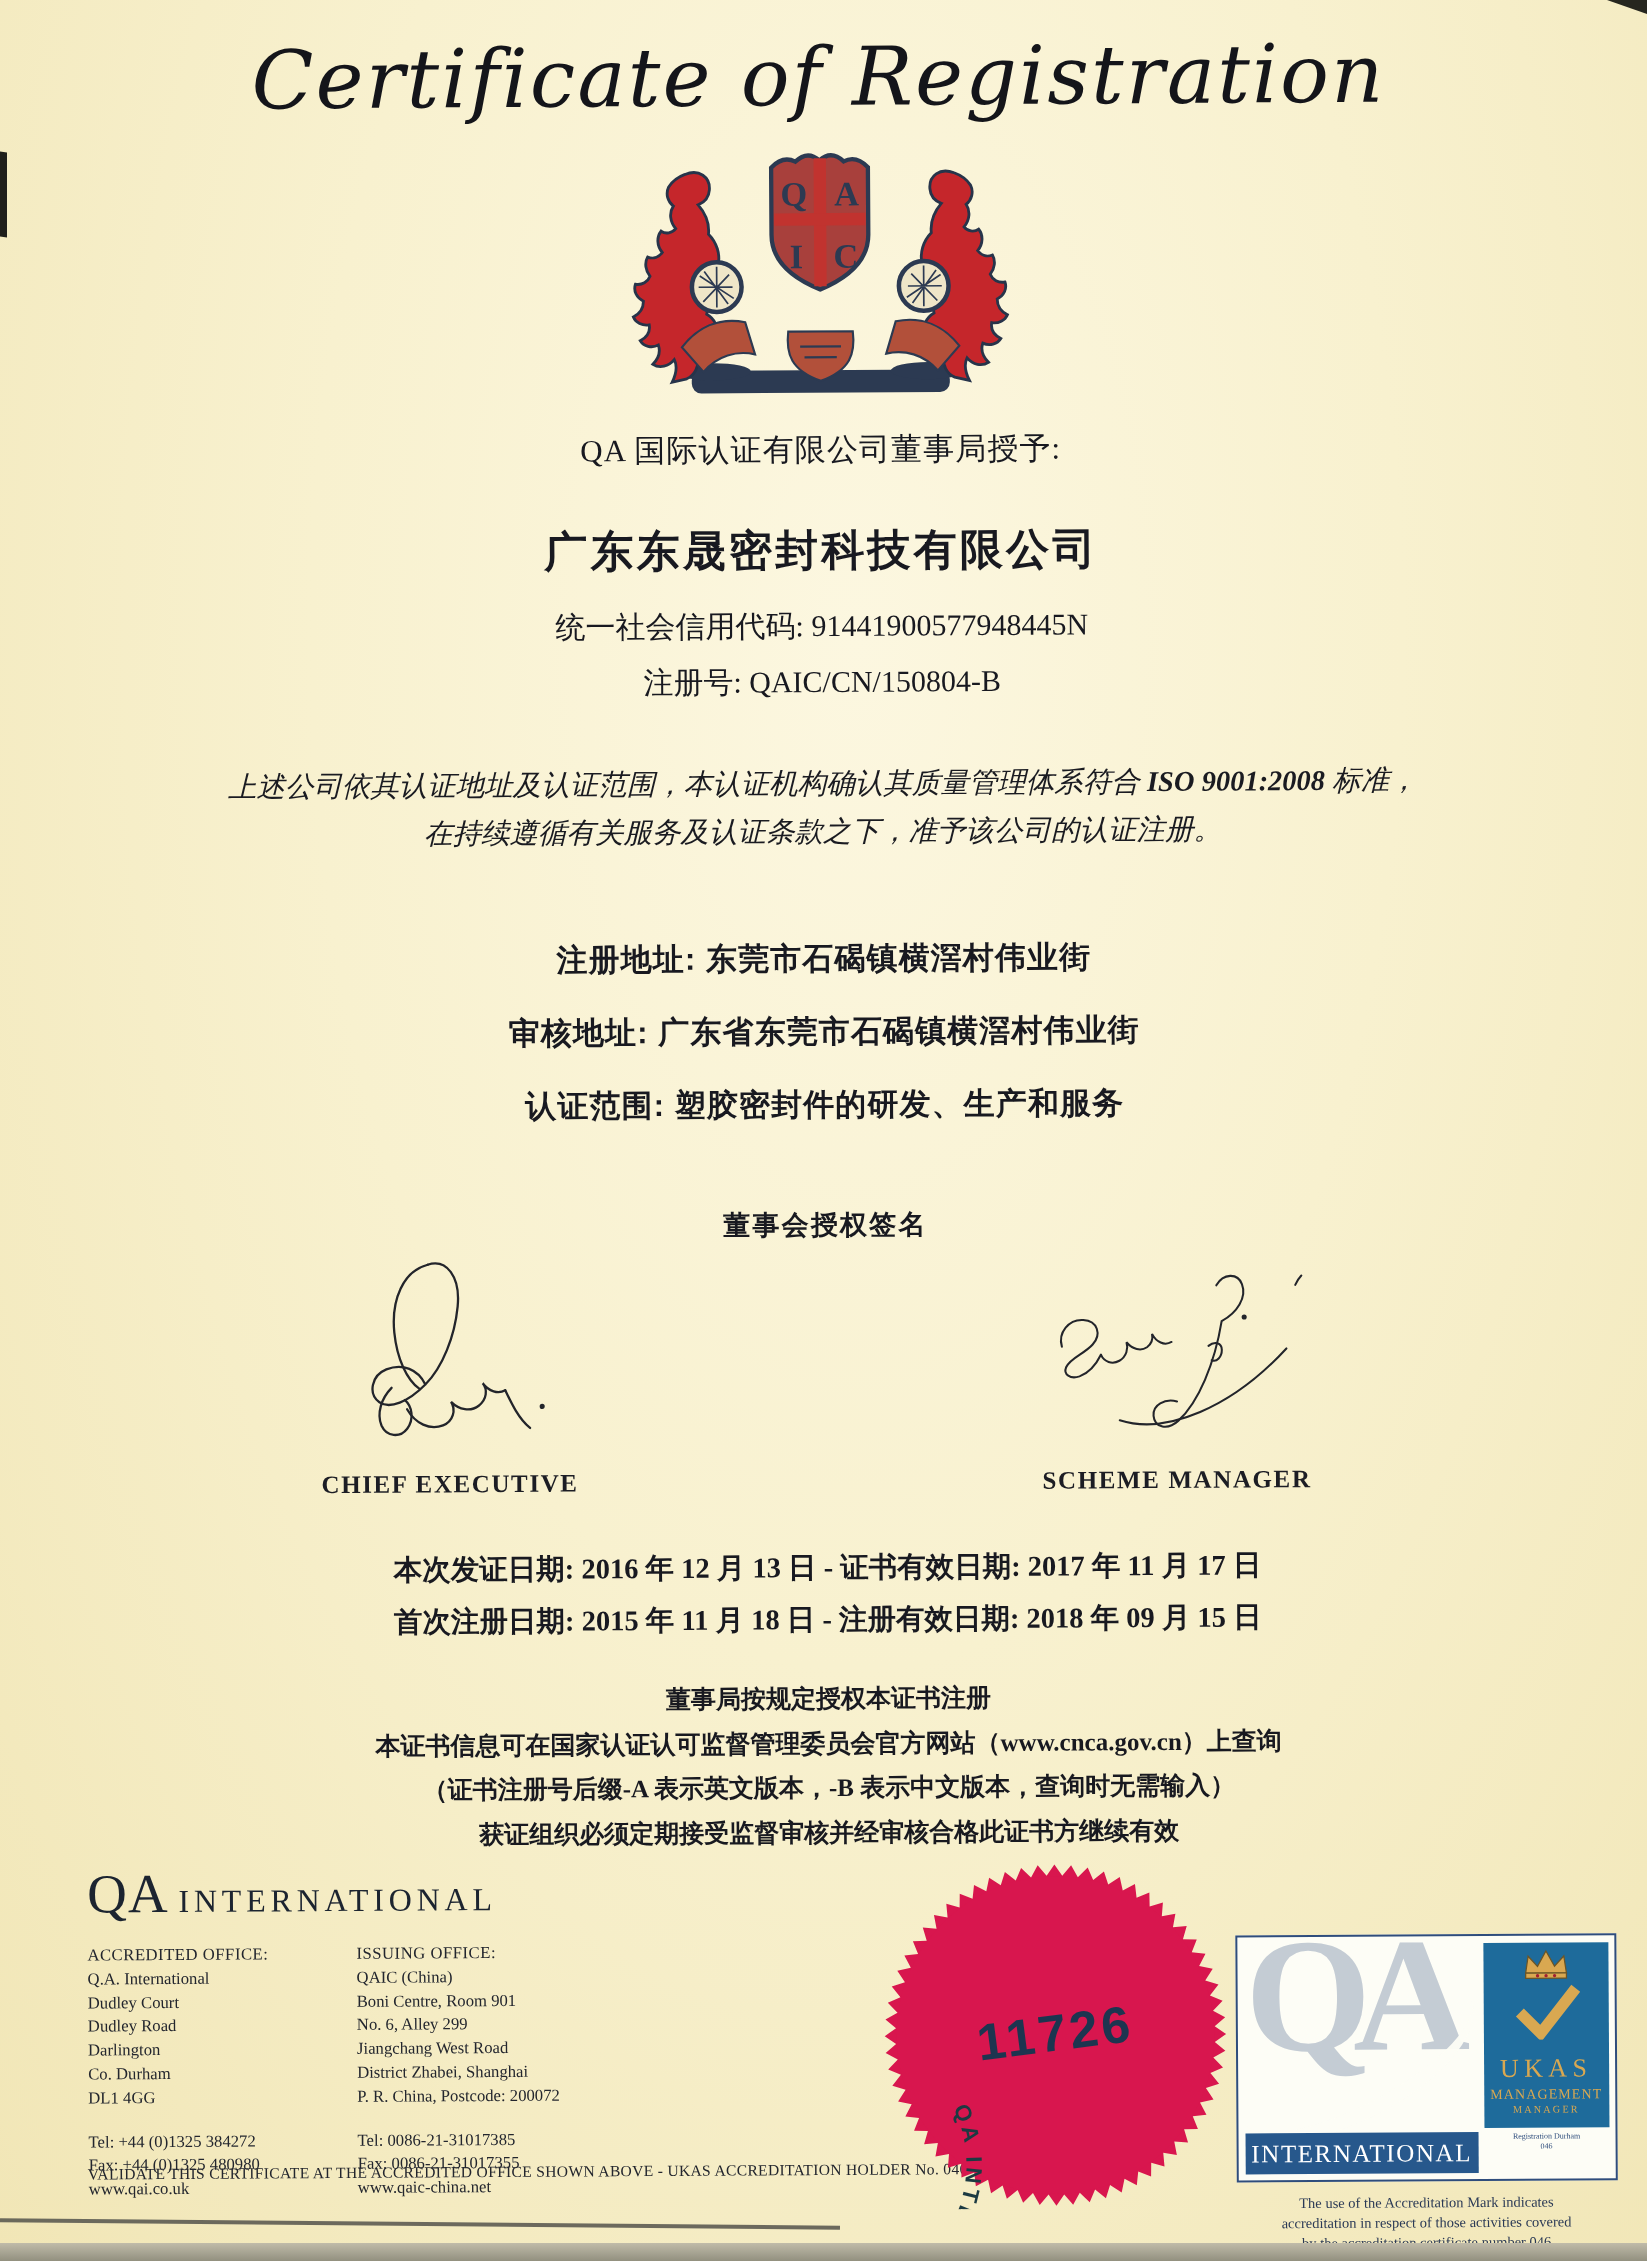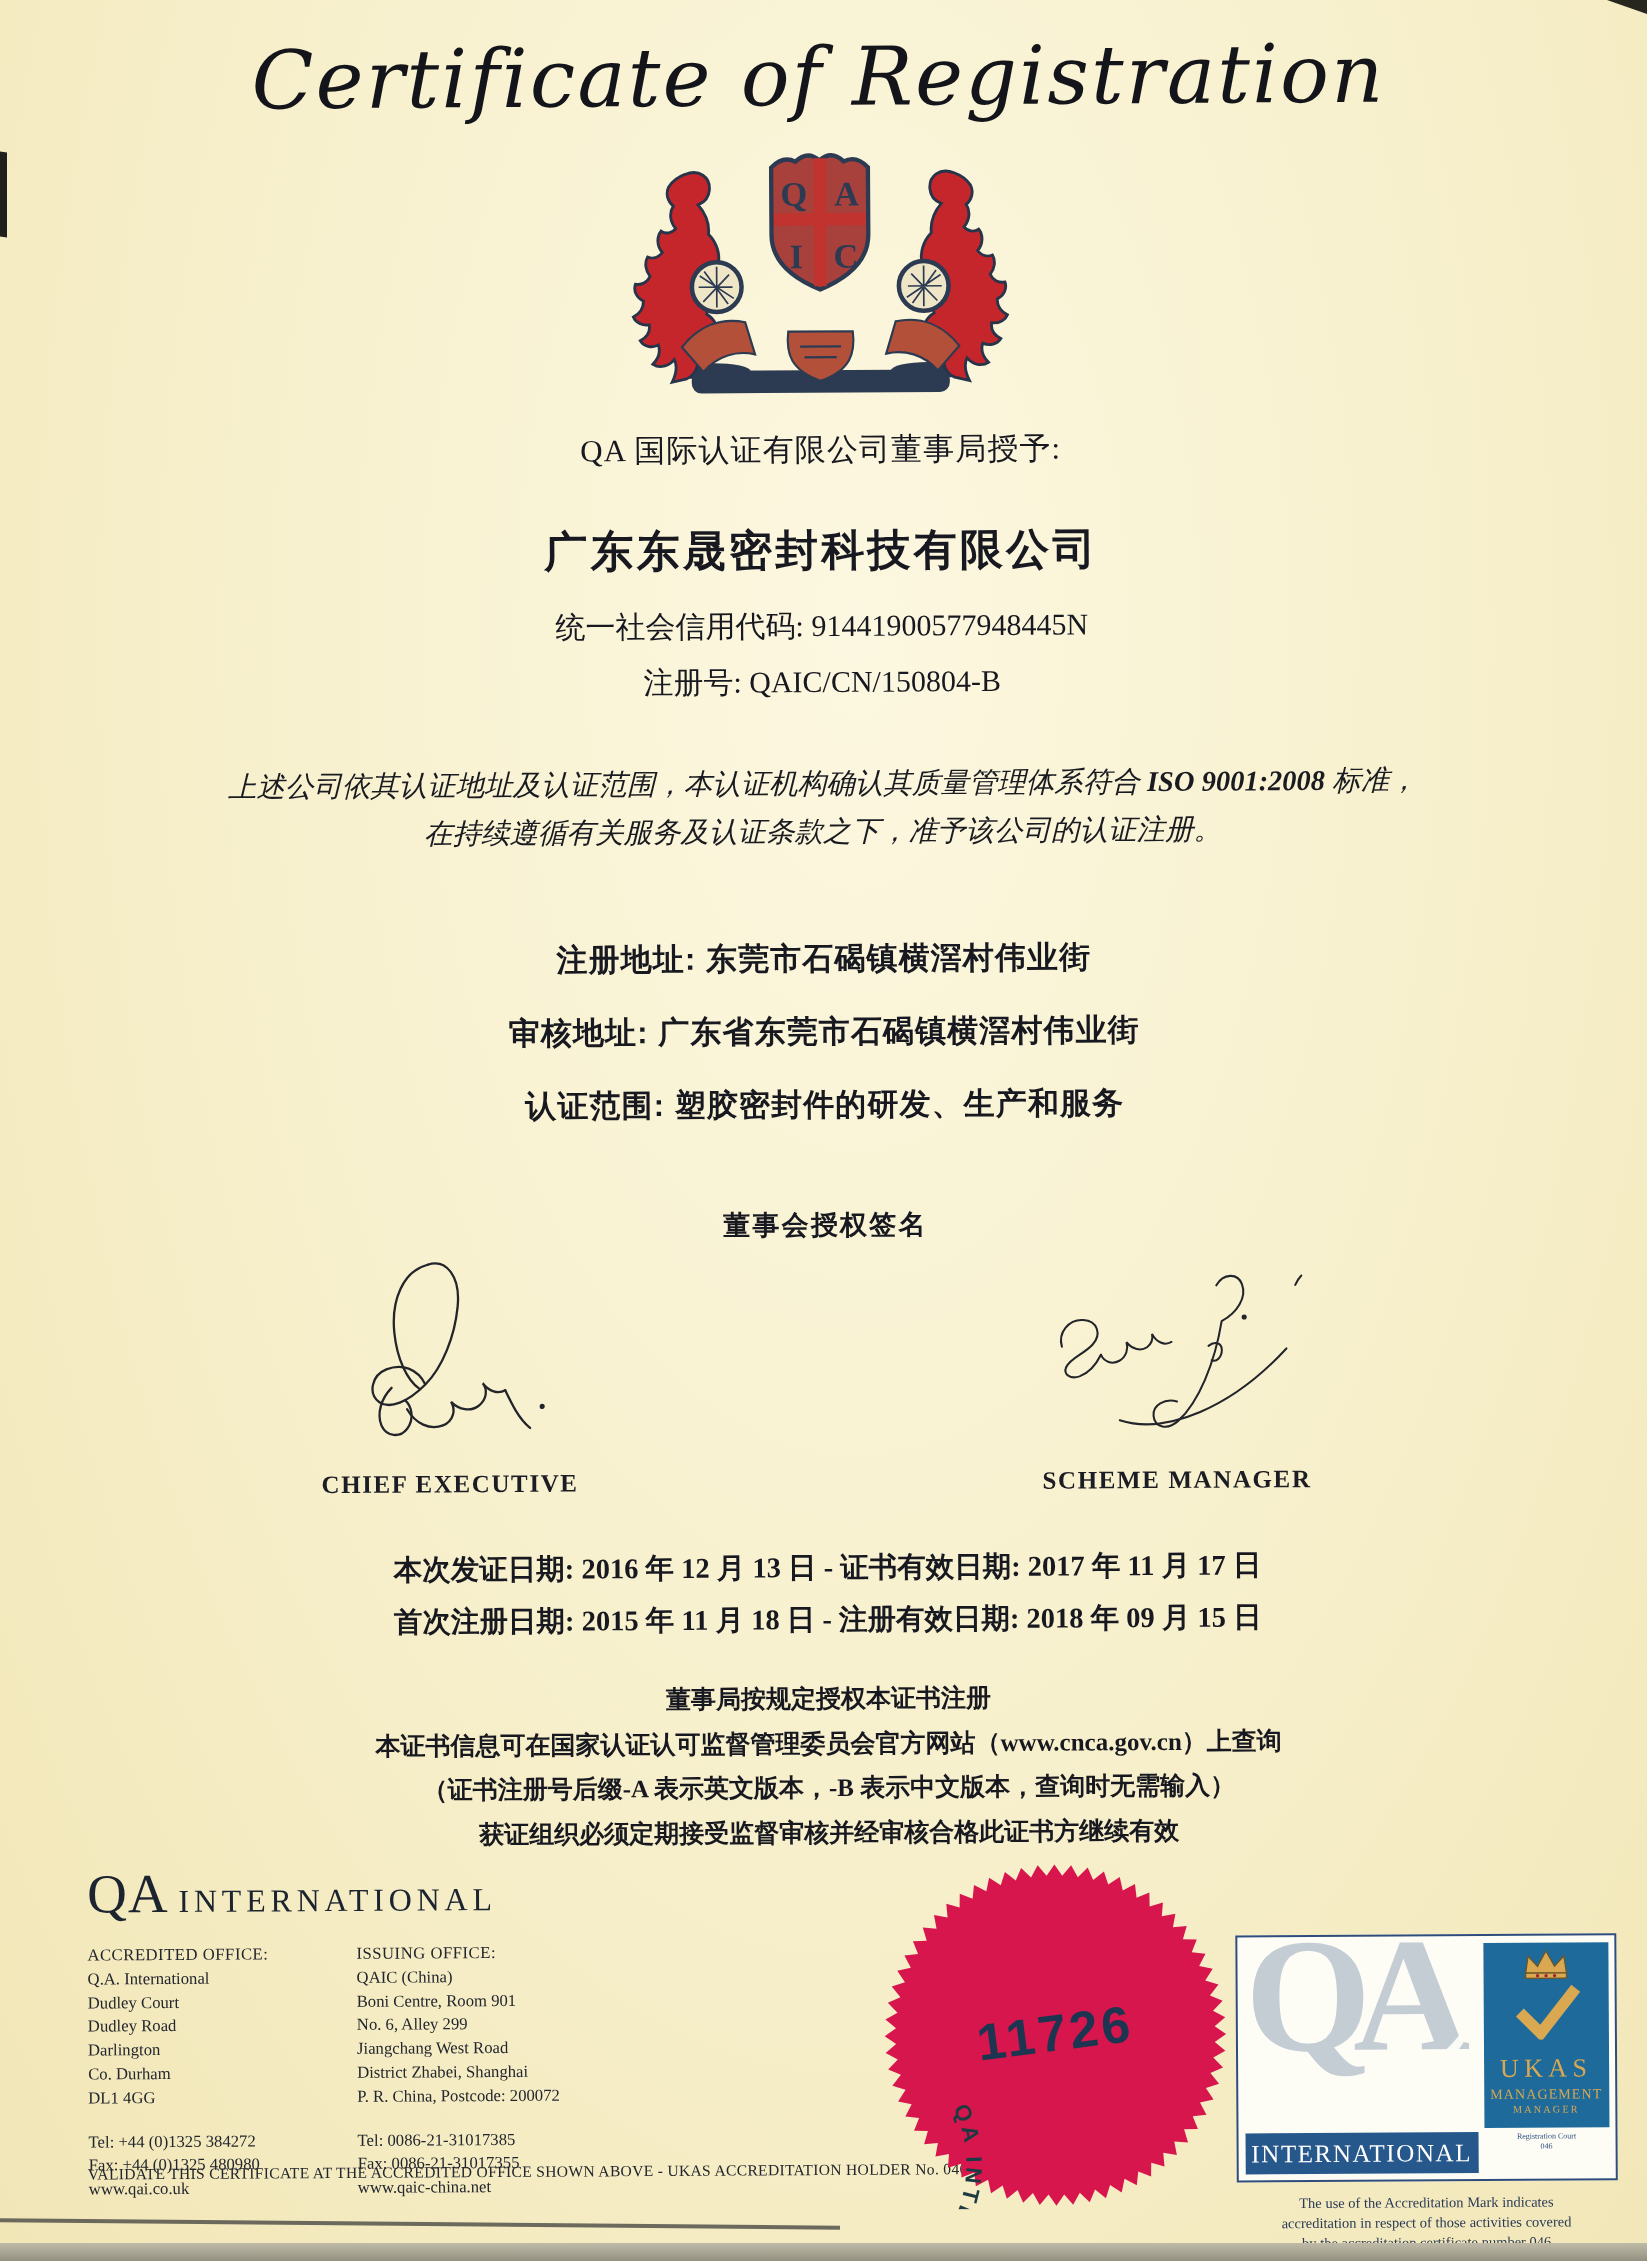--- a/index.html
+++ b/index.html
@@ -267,21 +267,21 @@
           <circle cx="40" cy="33" r="2" fill="#a32030"></circle>
         </svg>
         <svg width="81" height="56" viewBox="0 0 90 70">
           <path d="M12,36 L38,62 L82,6" stroke="#d9a851" stroke-width="14" fill="none"></path>
         </svg>
         <div class="ukas-word">UKAS</div>
         <div class="ukas-mgmt">MANAGEMENT</div>
         <div class="ukas-sys">MANAGER</div>
       </div>
       <div class="ukas-reg">
-        <span>Registration Court</span><br>
+        <span>Registration Durham</span><br>
         <span>046</span>
       </div>
     </div>
     <div class="ukas-caption">
       <div>The use of the Accreditation Mark indicates</div>
       <div>accreditation in respect of those activities covered</div>
       <div>by the accreditation certificate number 046</div>
     </div>
   </div>
 

